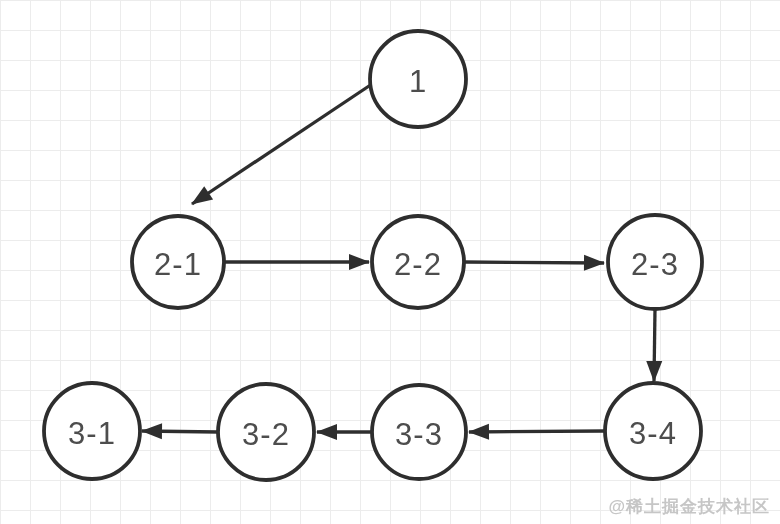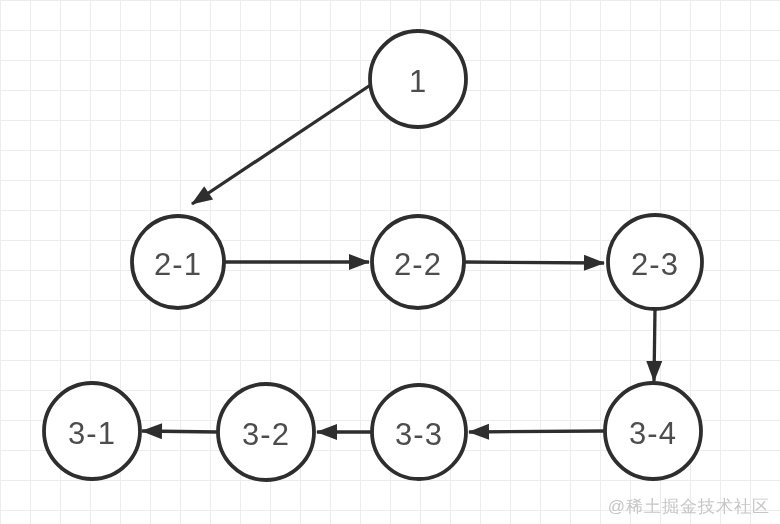--- a/index.html
+++ b/index.html
@@ -79,14 +79,14 @@
         <g>
           <circle cx="419" cy="432" r="47" fill="#ffffff" stroke="#2e2e2e" stroke-width="3.8"></circle>
           <text x="419" y="432" text-anchor="middle" dominant-baseline="central" dy="2" fill="#4d4d4d" font-size="31" class="node-label">3-3</text>
         </g>
         <g>
           <circle cx="653" cy="431" r="48" fill="#ffffff" stroke="#2e2e2e" stroke-width="3.8"></circle>
           <text x="653" y="431" text-anchor="middle" dominant-baseline="central" dy="2" fill="#4d4d4d" font-size="31" class="node-label">3-4</text>
         </g>
       </g>
   </svg>
-  <div class="watermark" style="color: rgb(198, 198, 198);">@稀土掘金技术社区</div>
+  <div class="watermark" style="color: rgb(198, 198, 198); font-weight: bold;">@稀土掘金技术社区</div>
 </div>
 
 </body></html>

